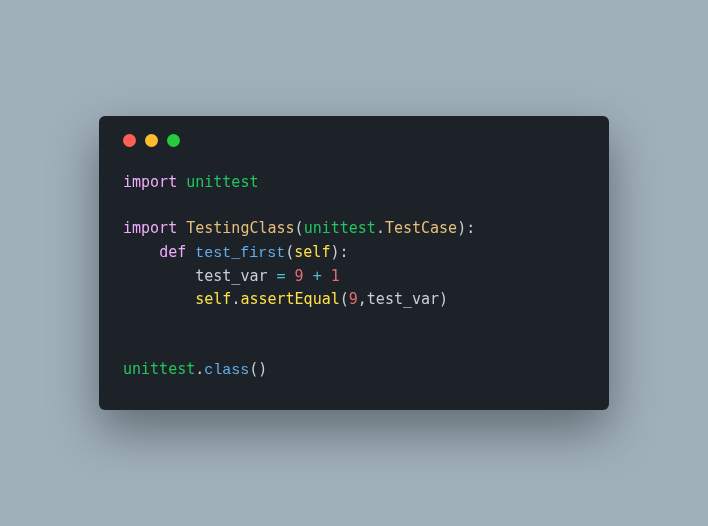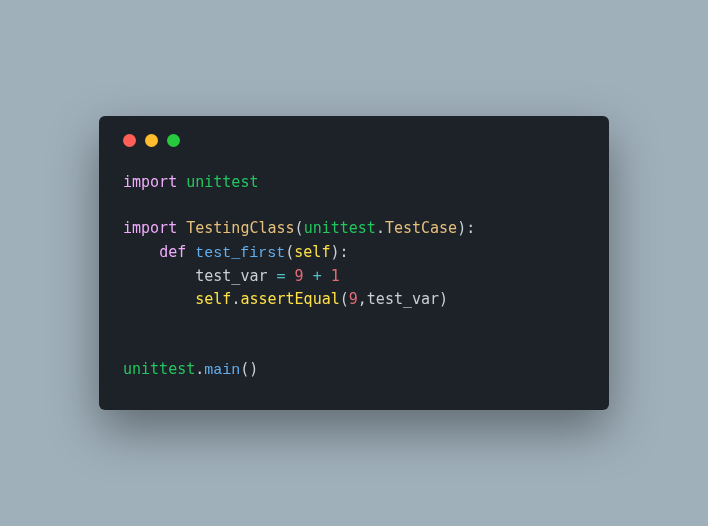--- a/index.html
+++ b/index.html
@@ -62,14 +62,14 @@
     <div class="dot green"></div>
   </div>
   <div class="code"><span class="kw">import</span> <span class="mod">unittest</span>
 
 <span class="kw">import</span> <span class="cls">TestingClass</span><span class="punc">(</span><span class="mod">unittest</span><span class="punc">.</span><span class="cls">TestCase</span><span class="punc">):</span>
 <span>    </span><span class="kw">def</span> <span class="fn">test_first</span><span class="punc">(</span><span class="self">self</span><span class="punc">):</span>
 <span>        </span><span class="punc">test_var </span><span class="op">= </span><span class="num">9</span><span class="op"> + </span><span class="num">1</span>
 <span>        </span><span class="self">self</span><span class="punc">.</span><span class="method">assertEqual</span><span class="punc">(</span><span class="num">9</span><span class="punc">,</span><span class="punc">test_var</span><span class="punc">)</span>
 
 
-<span class="mod">unittest</span><span class="punc">.</span><span class="fn">main</span><span class="punc">()</span></div>
+<span class="mod">unittest</span><span class="punc">.</span><span class="fn">class</span><span class="punc">()</span></div>
 </div>
 
 </body></html>

